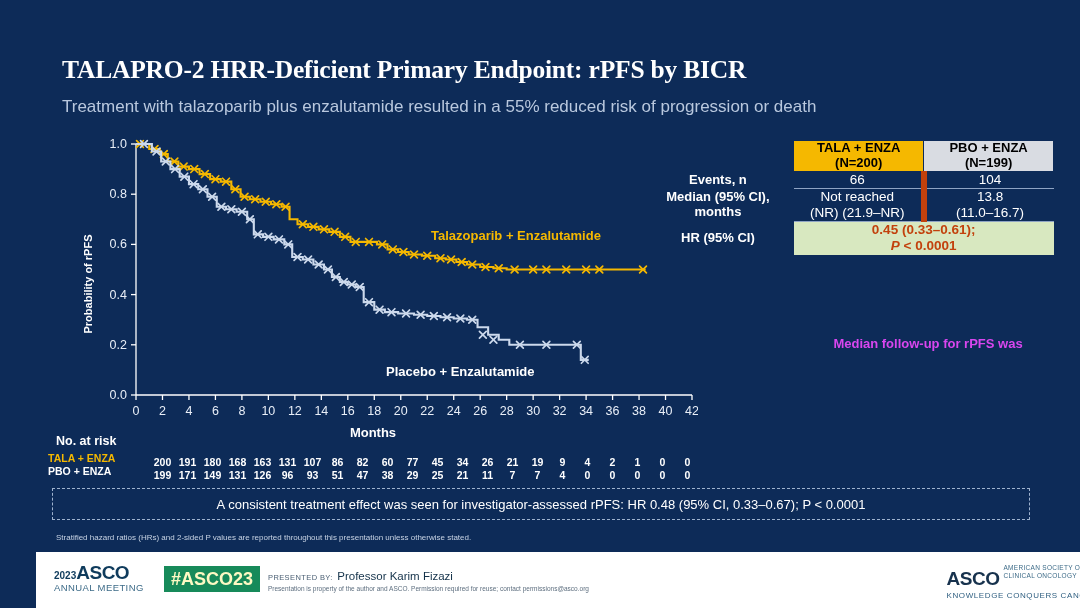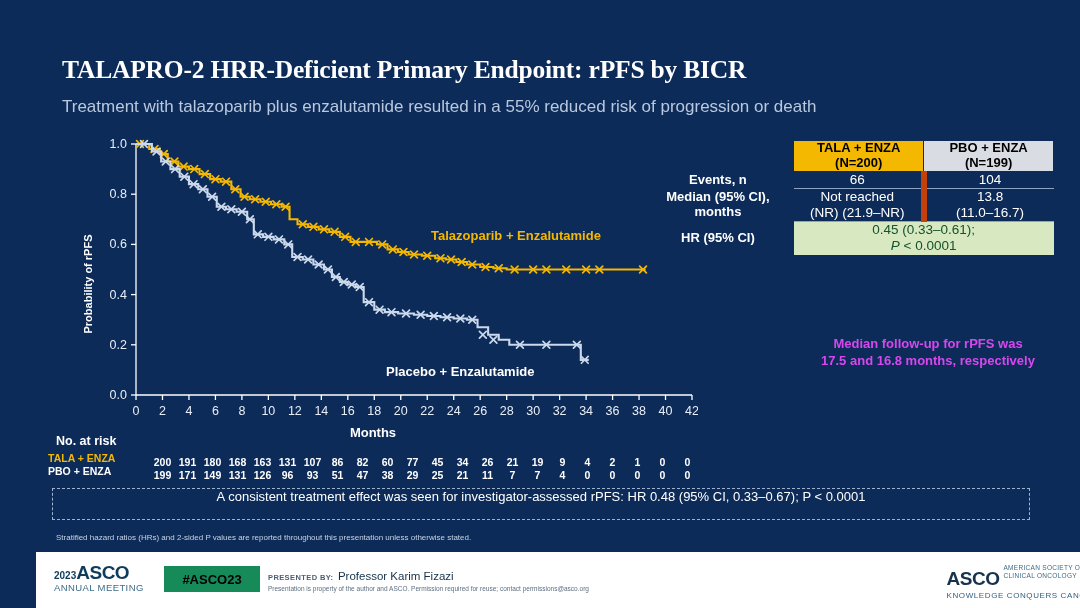--- a/index.html
+++ b/index.html
@@ -82,56 +82,56 @@
     border:1px solid #0d2b58;
   }
   .cell {
     font-size:13.5px; color:#ffffff; line-height:1.18; padding:4px 0;
     border-bottom:1px solid #8fa4c4;
     border-left:6px solid #c2410c;
     width:130px;
   }
   .cell.first { border-left:none; }
   .hr-cell {
-    background:#d8e8c0; color:#14532d; font-size:13.5px; font-weight:normal;
+    background:#d8e8c0; color:#c2410c; font-size:13.5px; font-weight:bold;
     line-height:1.22; padding:6px 0;margin-top:8px;
   }
   .follow {
     position:absolute; left:160px; top:196px; width:252px; text-align:center;
     font-size:13px; font-weight:bold; color:#d946ef; line-height:1.3;
   }
 
   
   .callout {
     position:absolute; left:52px; top:488px; width:978px; height:32px;
-    border:1px dashed #9fb3cf; display:flex; align-items:flex-start; justify-content:center;
+    border:1px dashed #9fb3cf; display:flex; align-items:center; justify-content:center;
   }
   .callout span { font-size:13px; color:#ffffff; }
   .footnote {
     position:absolute; left:56px; top:533px;
     font-size:8px; color:#c7d3e4;
   }
 
   
   .footer { position:absolute; left:0; top:552px; width:1080px; height:56px; background:#ffffff;margin-left:36px; }
   .asco-year {
     position:absolute; left:18px; top:11px; color:#0f3b5c;
     font-size:10px; font-weight:bold; line-height:1.05;
   }
   .asco-year .big { font-size:19px; letter-spacing:-0.5px; }
   .asco-year .sub { font-size:9.5px; letter-spacing:0.4px; color:#3d6b88; font-weight:normal; }
   .hashtag {
     position:absolute; left:128px; top:14px; width:96px; height:26px;
-    background:#178a5a; color:#000000; font-size:13px; font-weight:bold;
+    background:#178a5a; color:#fef9c3; font-size:18px; font-weight:bold;
     display:flex; align-items:center; justify-content:center;
   }
   .presented {
     position:absolute; left:232px; top:14px; color:#24435c;
   }
-  .presented .pb { font-size:7.5px; letter-spacing:0.4px; font-weight:bold; color:#4a5f73; }
+  .presented .pb { font-size:7.5px; letter-spacing:0.4px; font-weight:normal; color:#4a5f73; }
   .presented .pn { font-size:11.5px; color:#14324a; }
   .perm { position:absolute; left:232px; top:33px; font-size:6.5px; color:#5d6e7f; }
   .asco-right { position:absolute; right:18px; top:12px; text-align:left; color:#14324a; }
   .asco-right .a1 { font-size:19px; font-weight:bold; letter-spacing:-0.5px; color:#17324d; display:inline-block; }
   .asco-right .a2 { font-size:6.5px; color:#3d6b88; display:inline-block; vertical-align:7px; margin-left:4px; line-height:1.25; letter-spacing:0.3px;}
   .asco-right .a3 { font-size:8px; color:#2f5f80; letter-spacing:0.6px; margin-top:1px; }
 </style>
 </head>
 <body>
 
@@ -422,21 +422,20 @@
           <div>0.45 (0.33–0.61);</div>
           <div>
             <i>P</i><span> &lt; 0.0001</span>
           </div>
         </td>
       </tr>
     </tbody>
       </table>
     <div class="follow">
       <div>Median follow-up for rPFS was</div>
-      <div>17.5 and 16.8 months, respectively</div>
     </div>
   </div>
 
   <div class="callout">
     <span>A consistent treatment effect was seen for investigator-assessed rPFS: HR 0.48 (95% CI, 0.33–0.67); P &lt; 0.0001</span>
   </div>
   <div class="footnote">Stratified hazard ratios (HRs) and 2-sided P values are reported throughout this presentation unless otherwise stated.</div>
 </div>
 
 <div class="footer">

